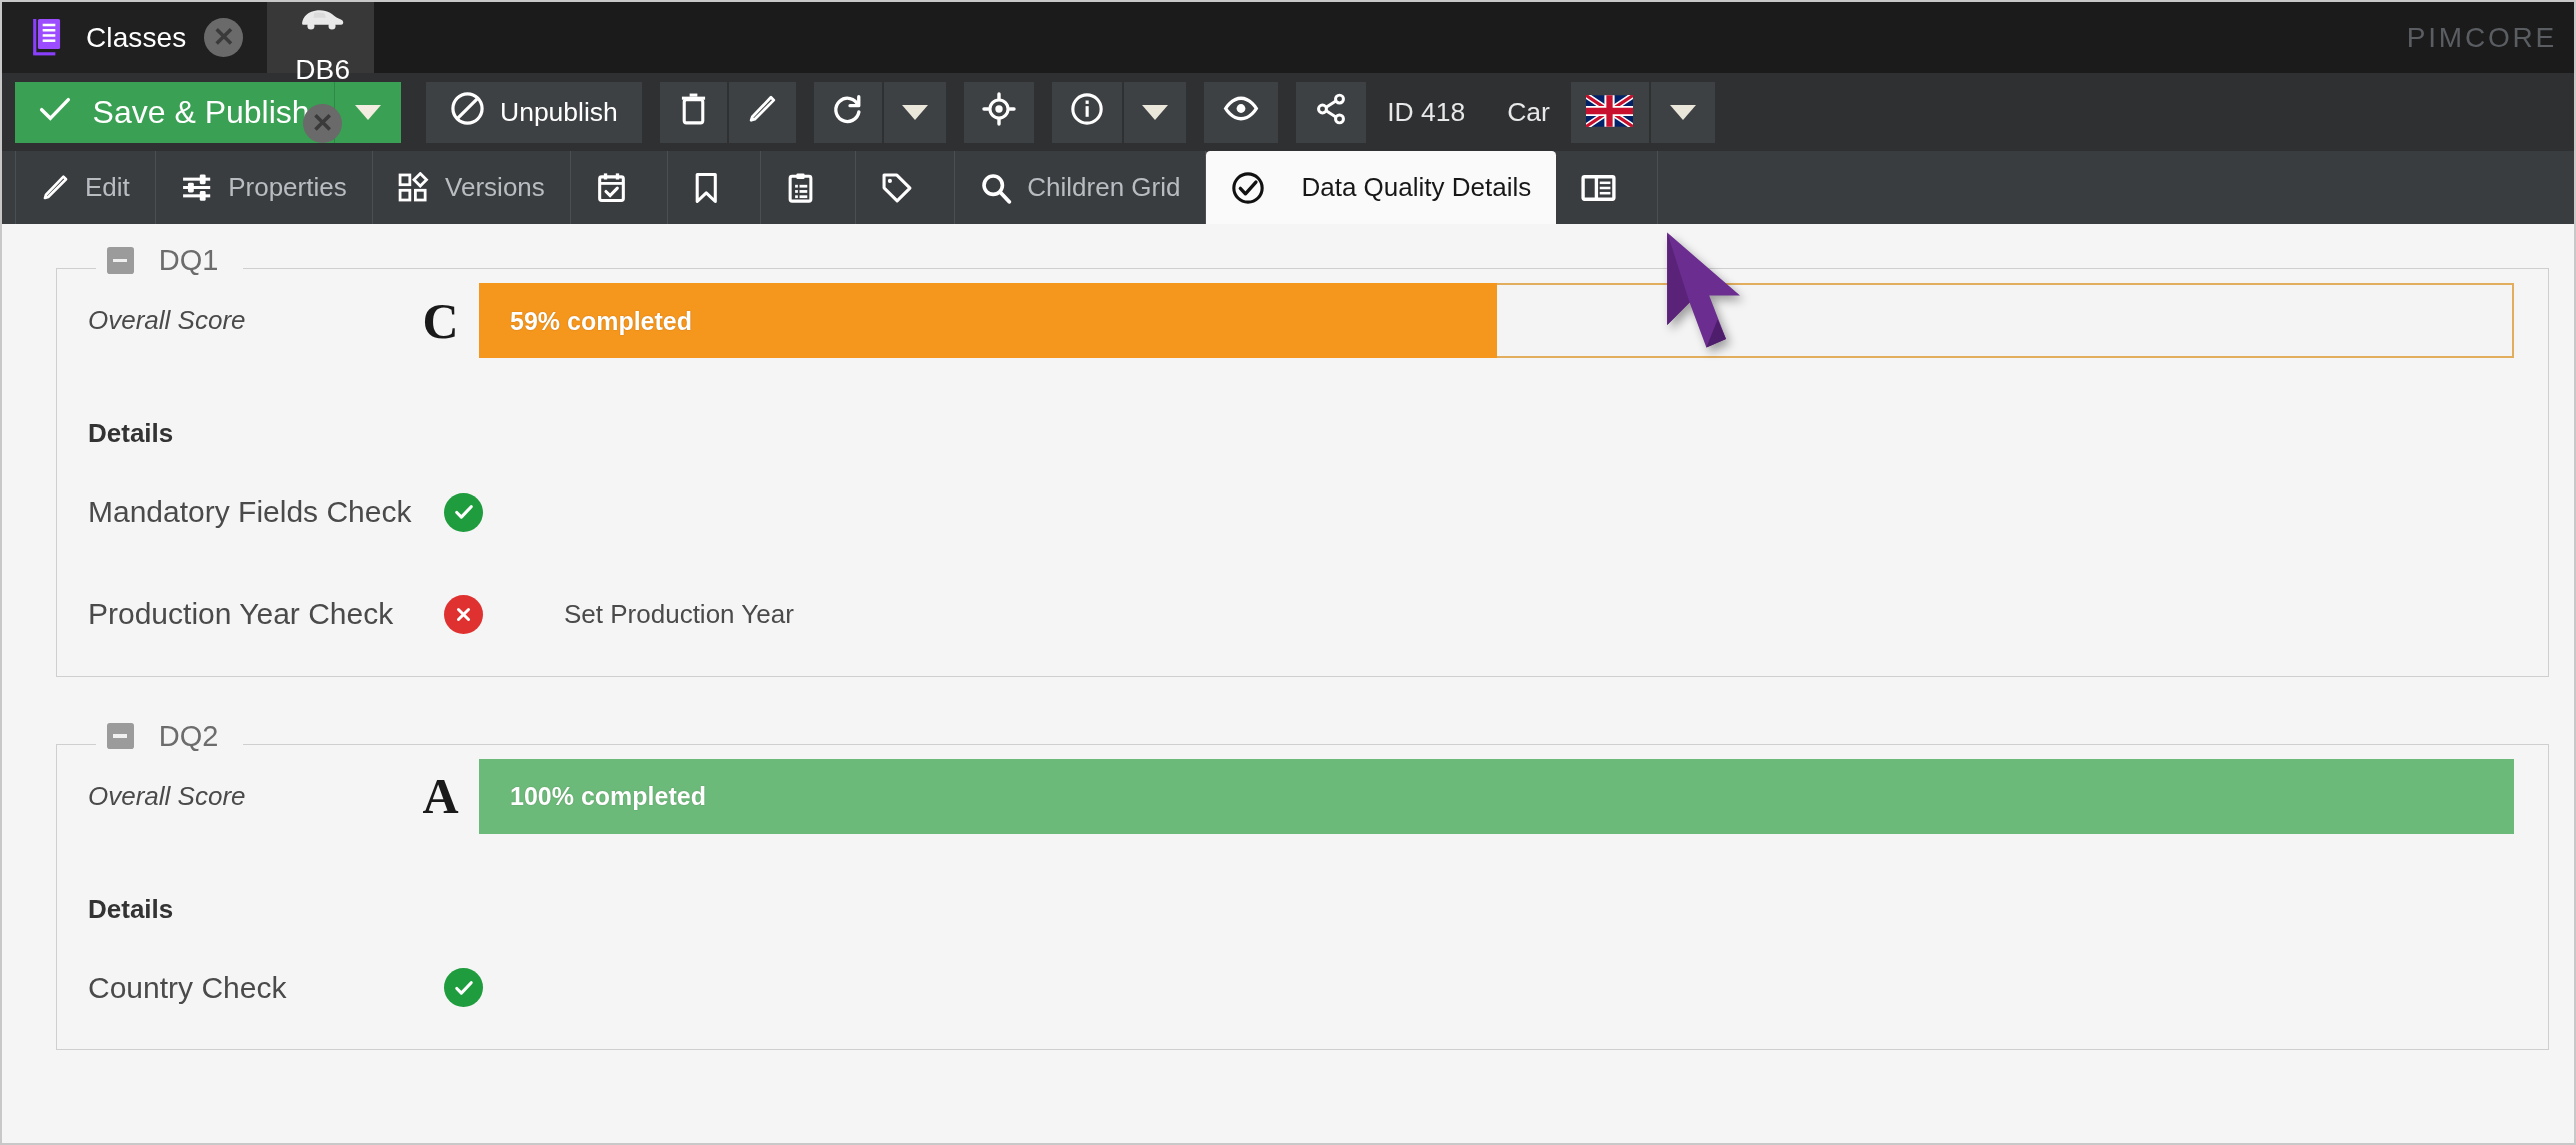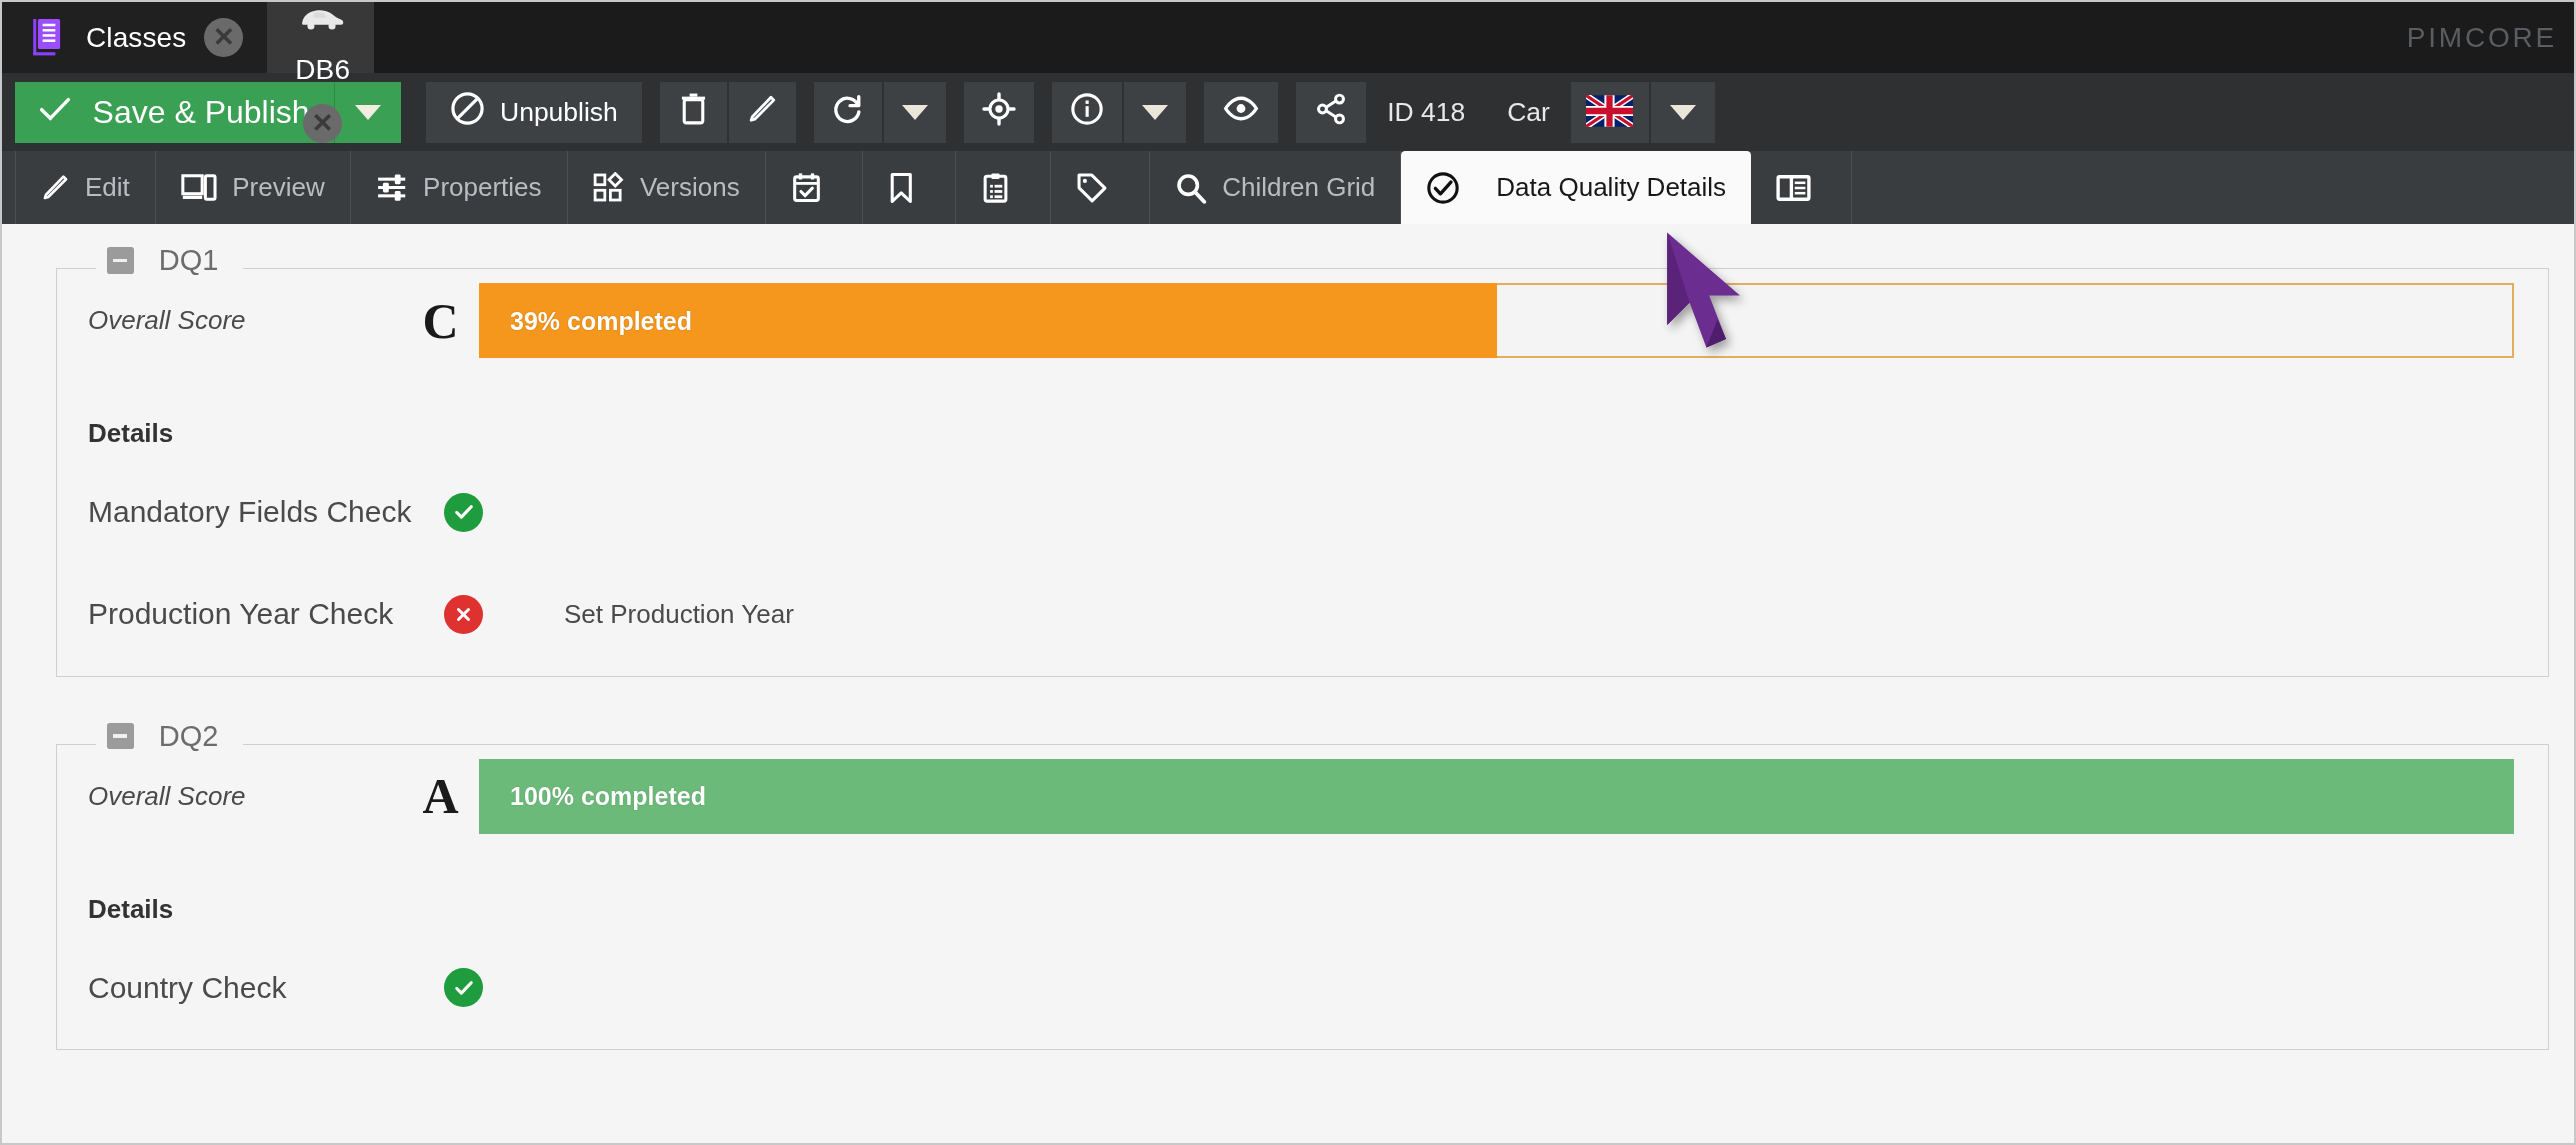--- a/index.html
+++ b/index.html
@@ -393,30 +393,20 @@
 
     <div class="stab first">
       <span>
         <svg width="29" height="31" viewBox="0 0 22 22">
             <path d="M3 19l2.5-.8L19 4.7l-2-2L3.8 16.5z" stroke="#fff" stroke-width="2" fill="none" stroke-linejoin="round"></path>
           </svg>
       </span>
       <span>Edit</span>
     </div>
 
-    <div class="stab">
-      <span>
-        <svg width="36" height="29" viewBox="0 0 26 21">
-          <rect x="1.3" y="2" width="14" height="13" stroke="#fff" stroke-width="2.2" fill="none"></rect>
-          <rect x="1.3" y="16.4" width="14" height="2.4" fill="#fff"></rect>
-          <rect x="17.6" y="2" width="7" height="17" rx="1" stroke="#fff" stroke-width="2.2" fill="none"></rect>
-        </svg>
-      </span>
-      <span>Preview</span>
-    </div>
 
     <div class="stab">
       <span>
         <svg width="32" height="31" viewBox="0 0 23 22">
           <g stroke="#fff" stroke-width="2.2">
             <line x1="1.5" y1="5" x2="21" y2="5"></line>
             <line x1="1.5" y1="11" x2="21" y2="11"></line>
             <line x1="1.5" y1="17" x2="21" y2="17"></line>
           </g>
           <g fill="#fff">
@@ -541,21 +531,21 @@
           </span>
         <span class="fs-legend-text">DQ1</span>
       </div>
 
       <div class="row row-score">
         <span class="lbl">Overall Score</span>
         <span class="grade">C</span>
         <span class="pbar">
           <span class="pbar-track" style="border-color: rgb(226, 173, 92);"></span>
           <span class="pbar-fill" id="dq1-fill" style="width: 50%; background: rgb(245, 150, 29);"></span>
-          <span class="pbar-text">39% completed</span>
+          <span class="pbar-text">59% completed</span>
         </span>
       </div>
 
       <div class="details-title">Details</div>
 
       <div class="row row-check" style="margin-top:21px">
         <span class="chk-lbl">Mandatory Fields Check</span>
         <span class="badge ok">
           <svg width="24" height="24" viewBox="0 0 20 20">
               <path d="M4 10.4l3.8 3.9L16 5.6" stroke="#fff" stroke-width="2.6" fill="none" stroke-linecap="round" stroke-linejoin="round"></path>

